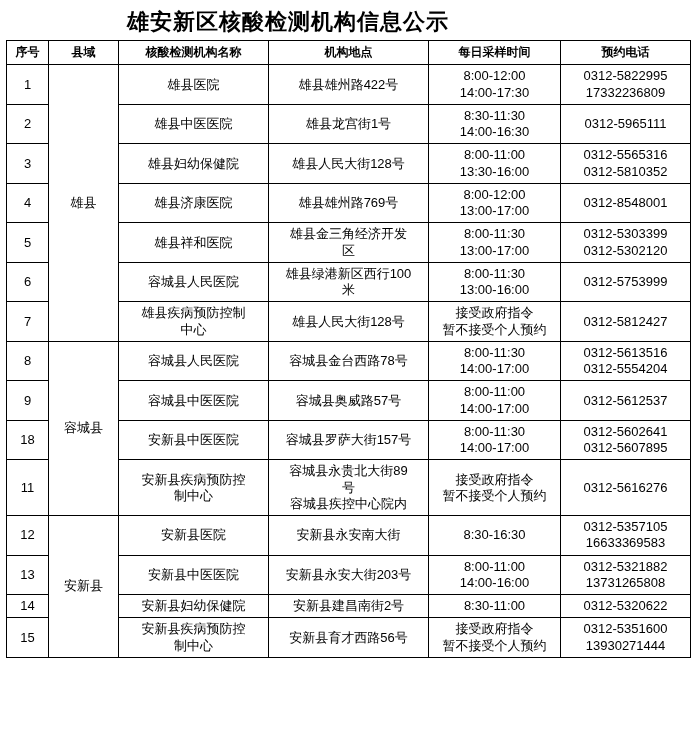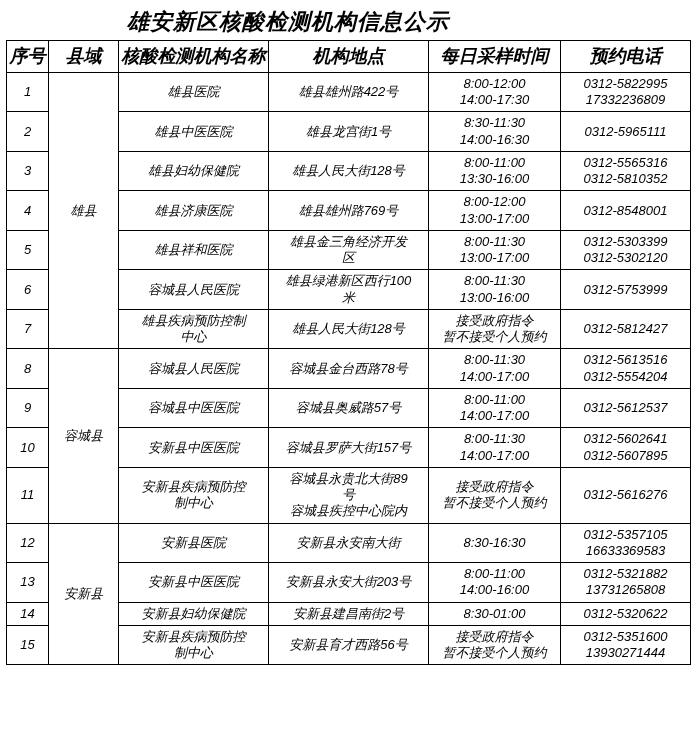--- a/index.html
+++ b/index.html
@@ -13,21 +13,20 @@
     font-family: "Liberation Sans", "DejaVu Sans", sans-serif;
     color: #000000;
     overflow: hidden;
   }
   .page {
     width: 576px;
     height: 735px;
     position: relative;
     box-sizing: border-box;
     padding: 4px 6px 0 6px;
-    font-style: italic;
   }
   .title {
     text-align: center;
     font-family: "DejaVu Serif", "Liberation Serif", serif;
     font-weight: bold;
     font-size: 22px;
     letter-spacing: 1px;
     margin: 4px 0 6px 0;
     line-height: 1.2;
   }
@@ -40,21 +39,21 @@
     border: 1px solid #000000;
     text-align: center;
     vertical-align: middle;
     font-size: 13px;
     line-height: 1.25;
     padding: 3px 2px;
     word-wrap: break-word;
   }
   table.grid th {
     font-weight: bold;
-    font-size: 18px;
+    font-size: 12px;
     padding: 4px 2px;
     margin-left: 13px;
   }
   .col-no    { width: 42px; }
   .col-area  { width: 70px; }
   .col-inst  { width: 150px; }
   .col-addr  { width: 160px; }
   .col-time  { width: 132px; }
   .col-phone { width: 130px; }
 
@@ -168,21 +167,21 @@
       </tr>
       <tr>
         <td>9</td>
         <td class="cell-multiline">容城县中医医院</td>
         <td class="cell-multiline">容城县奥威路57号</td>
         <td class="time-cell">8:00-11:00
 14:00-17:00</td>
         <td class="phone-cell">0312-5612537</td>
       </tr>
       <tr>
-        <td>10</td>
+        <td>18</td>
         <td class="cell-multiline">安新县中医医院</td>
         <td class="cell-multiline">容城县罗萨大街157号</td>
         <td class="time-cell">8:00-11:30
 14:00-17:00</td>
         <td class="phone-cell">0312-5602641
 0312-5607895</td>
       </tr>
       <tr>
         <td>11</td>
         <td class="cell-multiline">安新县疾病预防控
@@ -210,21 +209,21 @@
         <td class="cell-multiline">安新县永安大街203号</td>
         <td class="time-cell">8:00-11:00
 14:00-16:00</td>
         <td class="phone-cell">0312-5321882
 13731265808</td>
       </tr>
       <tr>
         <td>14</td>
         <td class="cell-multiline">安新县妇幼保健院</td>
         <td class="cell-multiline">安新县建昌南街2号</td>
-        <td class="time-cell">8:30-01:00</td>
+        <td class="time-cell">8:30-11:00</td>
         <td class="phone-cell">0312-5320622</td>
       </tr>
       <tr>
         <td>15</td>
         <td class="cell-multiline">安新县疾病预防控
 制中心</td>
         <td class="cell-multiline">安新县育才西路56号</td>
         <td class="note-cell">接受政府指令
 暂不接受个人预约</td>
         <td class="phone-cell">0312-5351600

